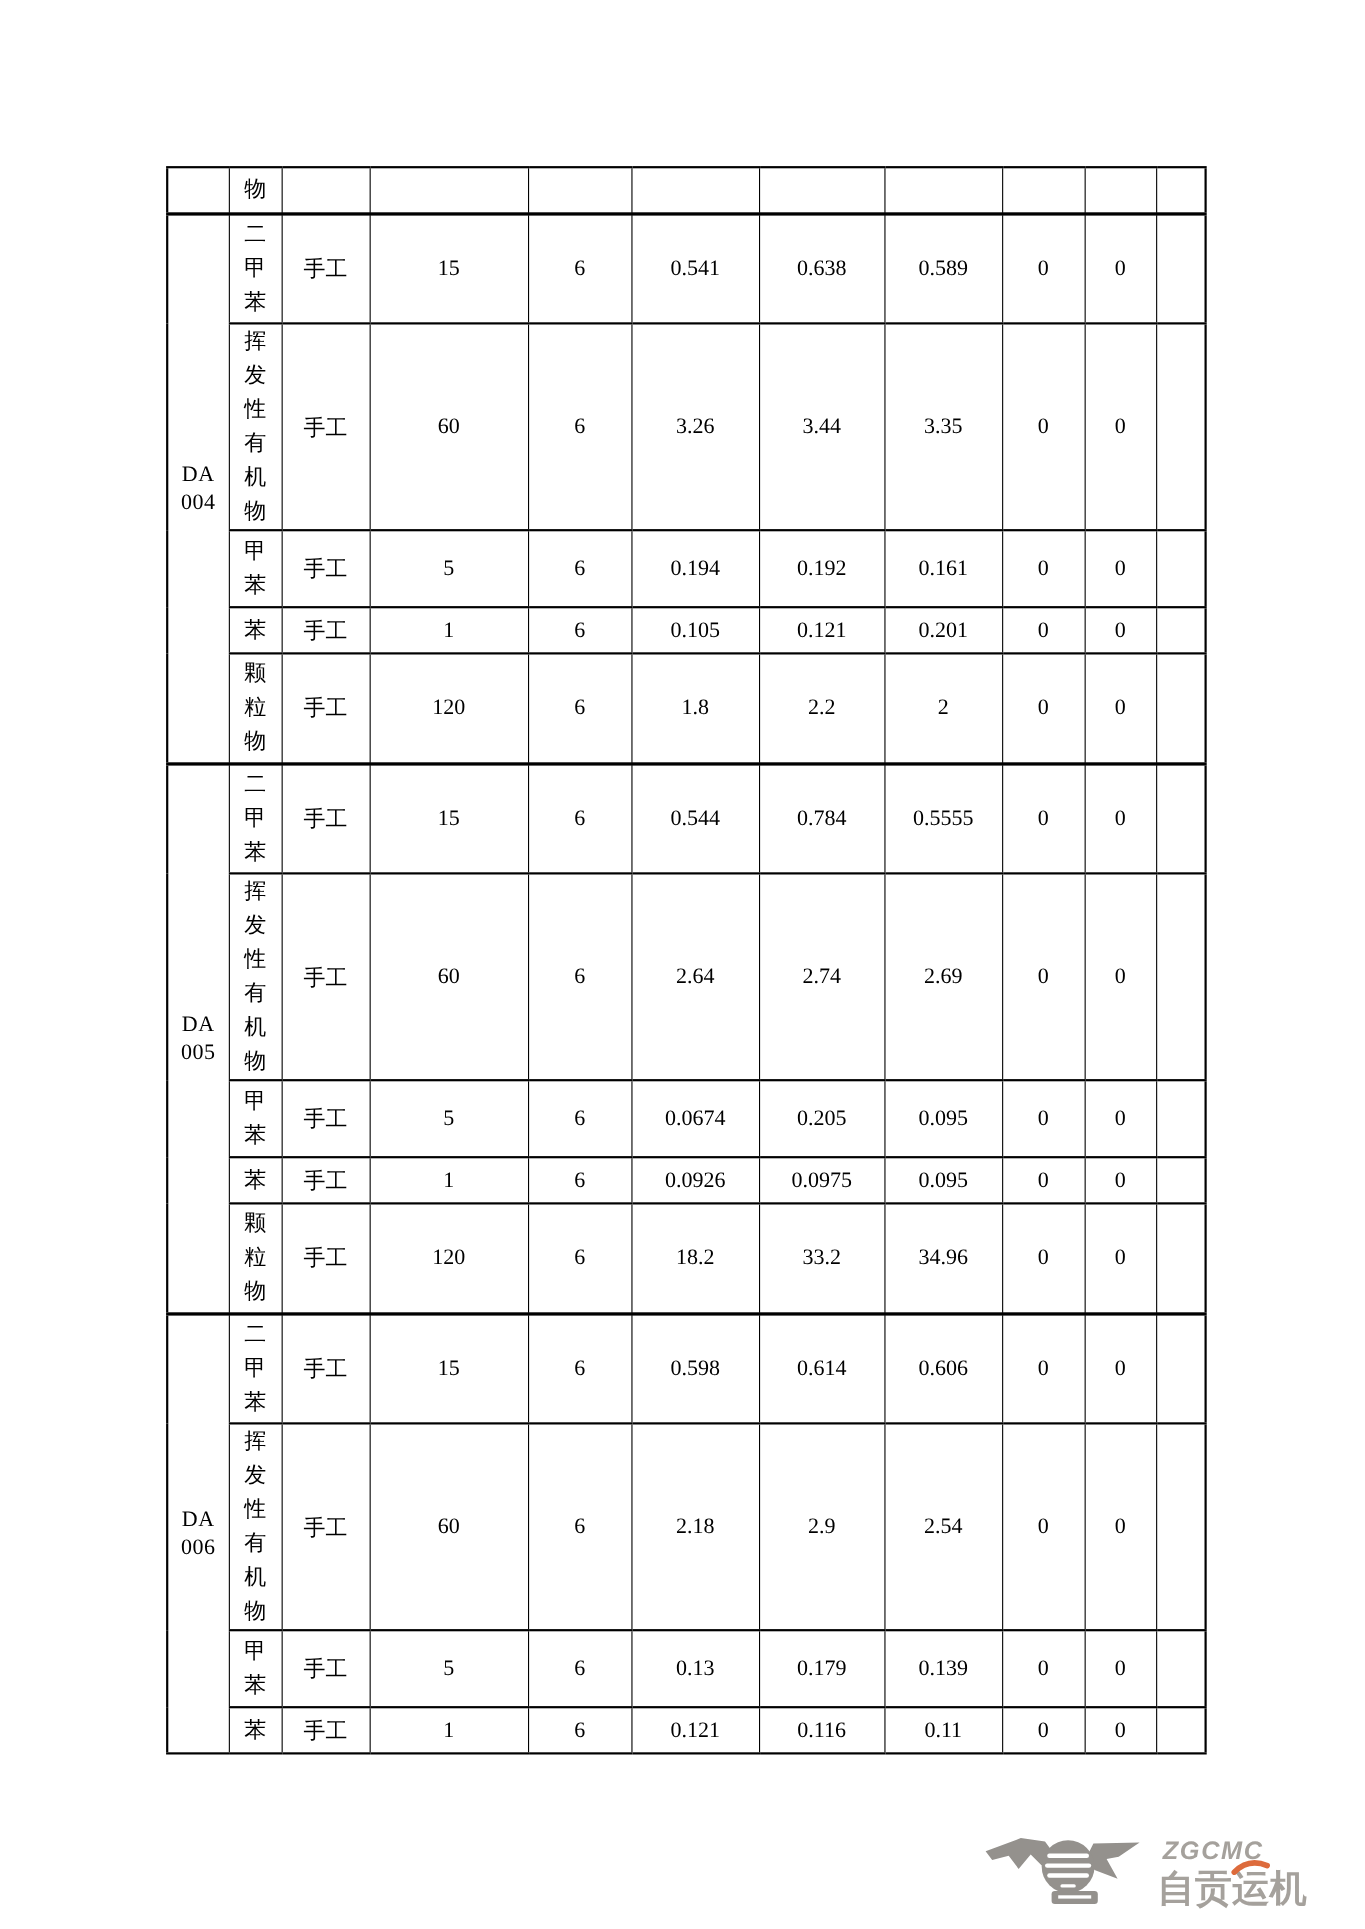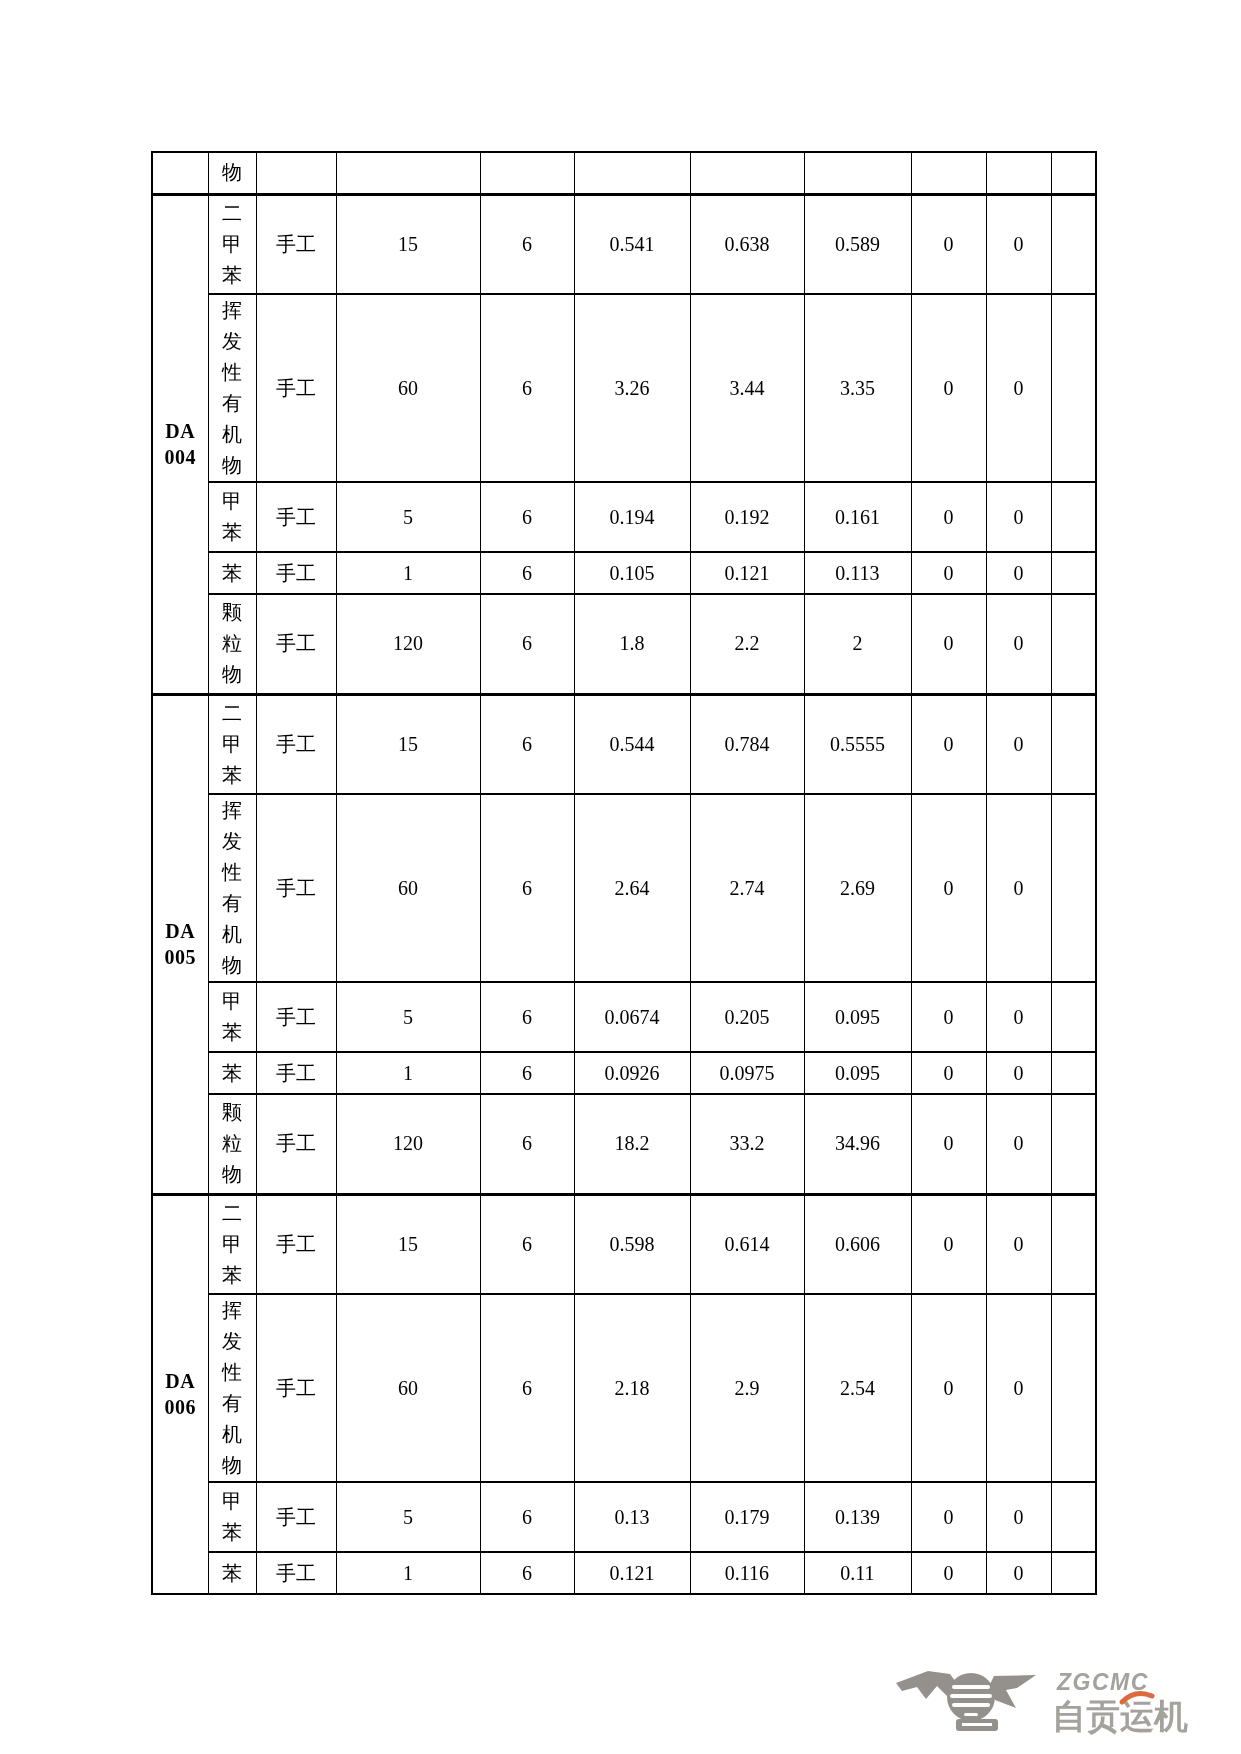--- a/index.html
+++ b/index.html
@@ -15,21 +15,21 @@
   }
   table.data td{
     border:1px solid #000;
     border-top-width:2px;border-bottom-width:2px;
     text-align:center;vertical-align:middle;
     font-size:20px;padding:0;overflow:hidden;
   }
   tbody.grp{border-top:3px solid #000;}
   td.cell-name{font-size:21px;}
   td.cell-name .v{width:26px;margin:0 auto;line-height:31px;word-break:break-all;}
-  td.cell-id .v{width:46px;margin:0 auto;line-height:26px;font-size:20px;letter-spacing:0.5px;font-weight:bold;}
+  td.cell-id .v{width:46px;margin:0 auto;line-height:26px;font-size:20px;letter-spacing:0.5px;}
   td.cell-method{font-size:21px;margin-left:16px;}
   
   .logo{position:absolute;left:876px;top:1638px;width:320px;height:112px;}
   .logo svg{display:block;}
   .logo-en{
     font-family:"Liberation Sans",sans-serif;
     font-style:italic;font-weight:bold;letter-spacing:1.5px;
   }
   .logo-cn{
     font-family:"Liberation Sans",sans-serif;
@@ -121,21 +121,21 @@
         </tr>
         <tr style="height: 42px;">
           <td class="cell-name">
             <div class="v">苯</div>
           </td>
           <td class="cell-method">手工</td>
           <td class="cell-limit">1</td>
           <td class="cell-count">6</td>
           <td class="cell-value-1">0.105</td>
           <td class="cell-value-2">0.121</td>
-          <td class="cell-value-3">0.113</td>
+          <td class="cell-value-3">0.201</td>
           <td class="cell-zero-1">0</td>
           <td class="cell-zero-2">0</td>
           <td class="cell-blank"></td>
         </tr>
         <tr style="height: 100px;">
           <td class="cell-name">
             <div class="v">颗粒物</div>
           </td>
           <td class="cell-method">手工</td>
           <td class="cell-limit">120</td>

